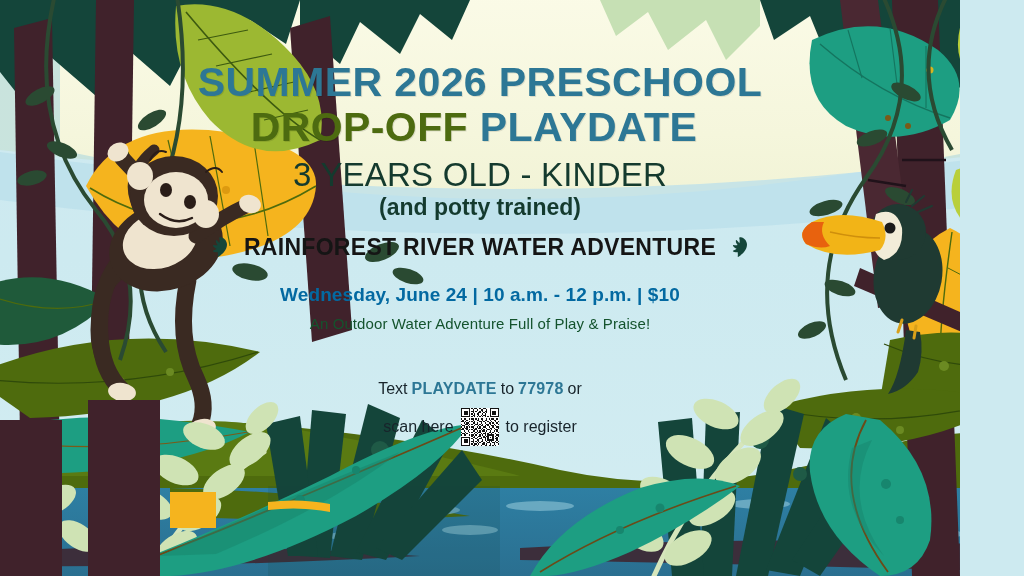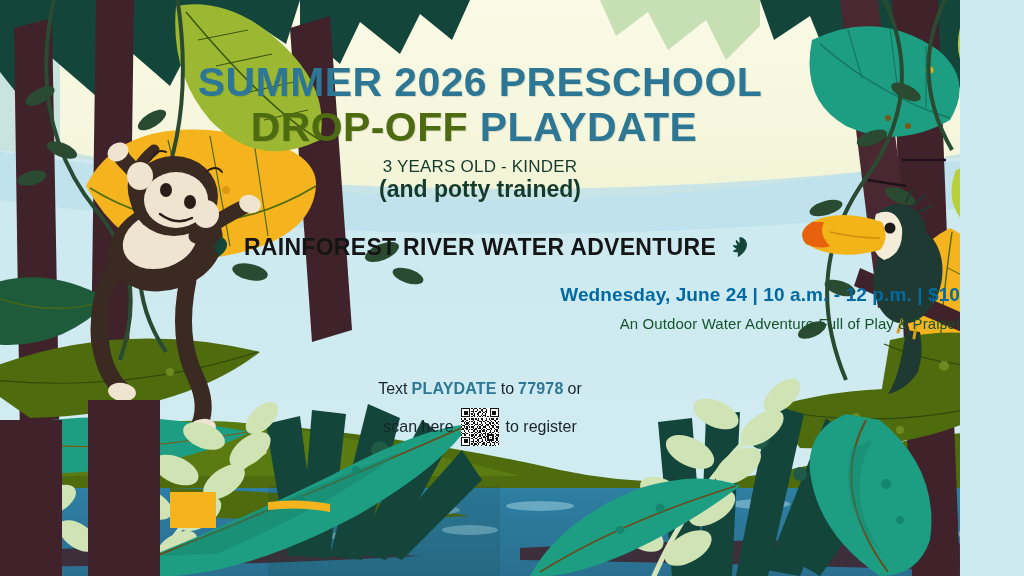--- a/index.html
+++ b/index.html
@@ -22,29 +22,29 @@
     color:#2d7795;margin:0;
     text-shadow:1px 1px 0 rgba(0,0,0,.10);
   }
   .h-line2{
     font-size:41px;font-weight:bold;letter-spacing:.4px;line-height:1.06;
     margin:2px 12px 0 0;color:#2d7795;
     text-shadow:1px 1px 0 rgba(0,0,0,.10);
   }
   .h-line2 .olive{color:#4d6b10;}
   .h-sub{
-    font-size:17px;color:#143a2e;margin:8px 0 0 0;line-height:1.12;
+    font-size:33px;color:#143a2e;margin:8px 0 0 0;line-height:1.12;
     letter-spacing:.2px;
   }
   .h-sub2{
     font-size:23px;color:#143a2e;margin:1px 0 0 0;line-height:1.12;font-weight:bold;
   }
 
   
-  .midblock{position:absolute;left:0;right:0;top:234px;text-align:right;}
+  .midblock{position:absolute;left:0;right:0;top:234px;text-align:center;}
   .adventure{
     font-size:23px;font-weight:bold;color:#151515;letter-spacing:.3px;
     display:flex;align-items:center;justify-content:center;gap:11px;
     margin:0;
   }
   .leafglyph{
     display:inline-block;width:26px;height:26px;line-height:26px;
     color:#15463a;font-size:24px;
   }
   .leafglyph svg{display:block;}

